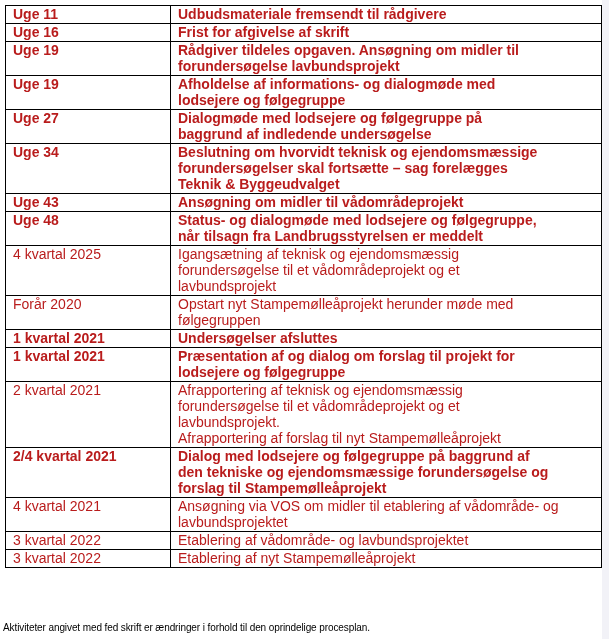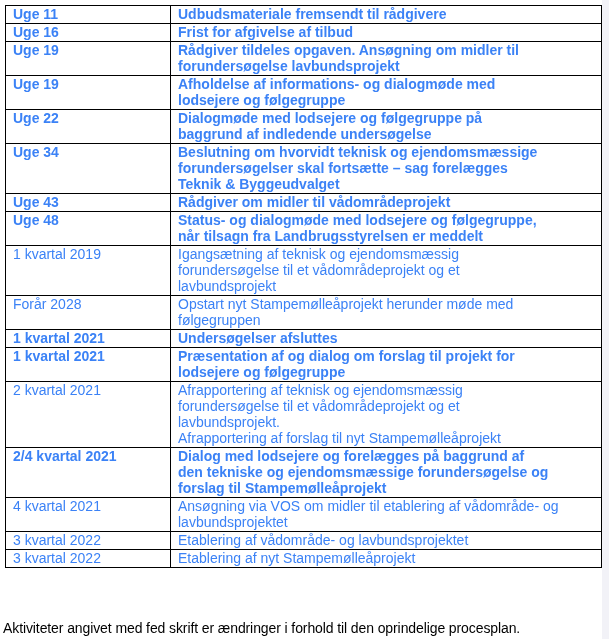--- a/index.html
+++ b/index.html
@@ -30,35 +30,35 @@
     width: 597px;
     border-collapse: collapse;
     table-layout: fixed;
   }
   table.process-table td {
     border: 1px solid #000000;
     vertical-align: top;
     padding: 0 4px 1px 7px;
     font-size: 14px;
     line-height: 16px;
-    color: #3b82f6;
+    color: #b91c1c;
     overflow: hidden;
   }
   td.activity {
     white-space: pre-line;
   }
   tr.bold td {
     font-weight: bold;
   }
   .footer-note {
     position: absolute;
     left: 3px;
     top: 620px;
     width: 600px;
-    font-size: 14px;
+    font-size: 10px;
     letter-spacing: -0.1px;
     line-height: 16px;
     color: #000000;
     white-space: nowrap;
   }
 </style>
 </head>
 <body style="background: rgb(255, 255, 255);">
 
 <div class="edge-strip" style="background: rgb(242, 242, 247);"></div>
@@ -68,60 +68,60 @@
     <col style="width:165px">
     <col>
   </colgroup>
   <tbody>
       <tr class="bold">
     <td class="period">Uge 11</td>
     <td class="activity">Udbudsmateriale fremsendt til rådgivere</td>
   </tr>
       <tr class="bold">
     <td class="period">Uge 16</td>
-    <td class="activity">Frist for afgivelse af tilbud</td>
+    <td class="activity">Frist for afgivelse af skrift</td>
   </tr>
       <tr class="bold">
     <td class="period">Uge 19</td>
     <td class="activity">Rådgiver tildeles opgaven. Ansøgning om midler til
 forundersøgelse lavbundsprojekt</td>
   </tr>
       <tr class="bold">
     <td class="period">Uge 19</td>
     <td class="activity">Afholdelse af informations- og dialogmøde med
 lodsejere og følgegruppe</td>
   </tr>
       <tr class="bold">
-    <td class="period">Uge 22</td>
+    <td class="period">Uge 27</td>
     <td class="activity">Dialogmøde med lodsejere og følgegruppe på
 baggrund af indledende undersøgelse</td>
   </tr>
       <tr class="bold">
     <td class="period">Uge 34</td>
     <td class="activity">Beslutning om hvorvidt teknisk og ejendomsmæssige
 forundersøgelser skal fortsætte – sag forelægges
 Teknik &amp; Byggeudvalget</td>
   </tr>
       <tr class="bold">
     <td class="period">Uge 43</td>
-    <td class="activity">Rådgiver om midler til vådområdeprojekt</td>
+    <td class="activity">Ansøgning om midler til vådområdeprojekt</td>
   </tr>
       <tr class="bold">
     <td class="period">Uge 48</td>
     <td class="activity">Status- og dialogmøde med lodsejere og følgegruppe,
 når tilsagn fra Landbrugsstyrelsen er meddelt</td>
   </tr>
       <tr>
-    <td class="period">1 kvartal 2019</td>
+    <td class="period">4 kvartal 2025</td>
     <td class="activity">Igangsætning af teknisk og ejendomsmæssig
 forundersøgelse til et vådområdeprojekt og et
 lavbundsprojekt</td>
   </tr>
       <tr>
-    <td class="period">Forår 2028</td>
+    <td class="period">Forår 2020</td>
     <td class="activity">Opstart nyt Stampemølleåprojekt herunder møde med
 følgegruppen</td>
   </tr>
       <tr class="bold">
     <td class="period">1 kvartal 2021</td>
     <td class="activity">Undersøgelser afsluttes</td>
   </tr>
       <tr class="bold">
     <td class="period">1 kvartal 2021</td>
     <td class="activity">Præsentation af og dialog om forslag til projekt for
@@ -129,21 +129,21 @@
   </tr>
       <tr>
     <td class="period">2 kvartal 2021</td>
     <td class="activity">Afrapportering af teknisk og ejendomsmæssig
 forundersøgelse til et vådområdeprojekt og et
 lavbundsprojekt.
 Afrapportering af forslag til nyt Stampemølleåprojekt</td>
   </tr>
       <tr class="bold">
     <td class="period">2/4 kvartal 2021</td>
-    <td class="activity">Dialog med lodsejere og forelægges på baggrund af
+    <td class="activity">Dialog med lodsejere og følgegruppe på baggrund af
 den tekniske og ejendomsmæssige forundersøgelse og
 forslag til Stampemølleåprojekt</td>
   </tr>
       <tr>
     <td class="period">4 kvartal 2021</td>
     <td class="activity">Ansøgning via VOS om midler til etablering af vådområde- og
 lavbundsprojektet</td>
   </tr>
       <tr>
     <td class="period">3 kvartal 2022</td>

